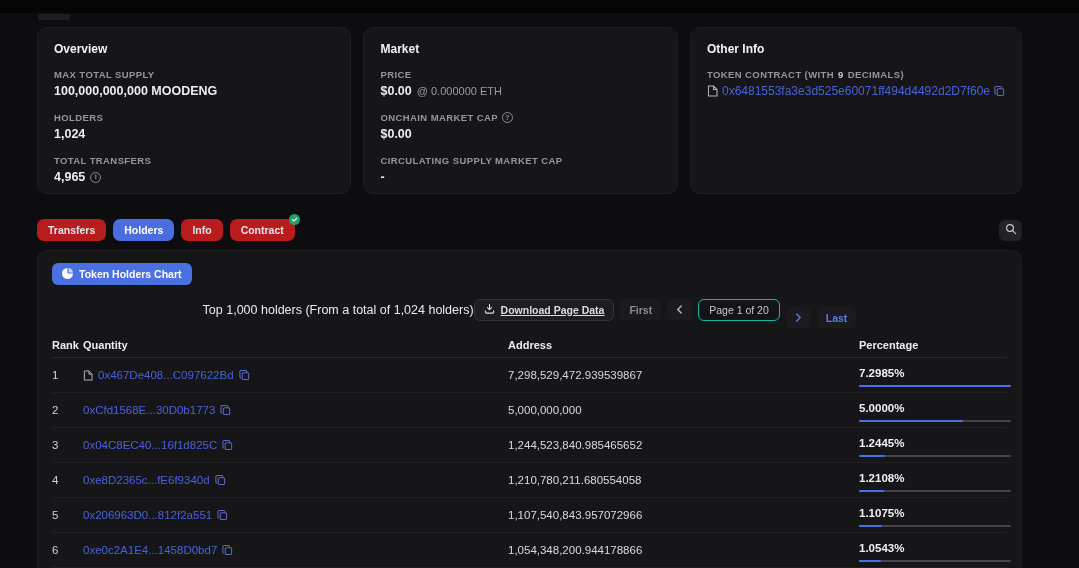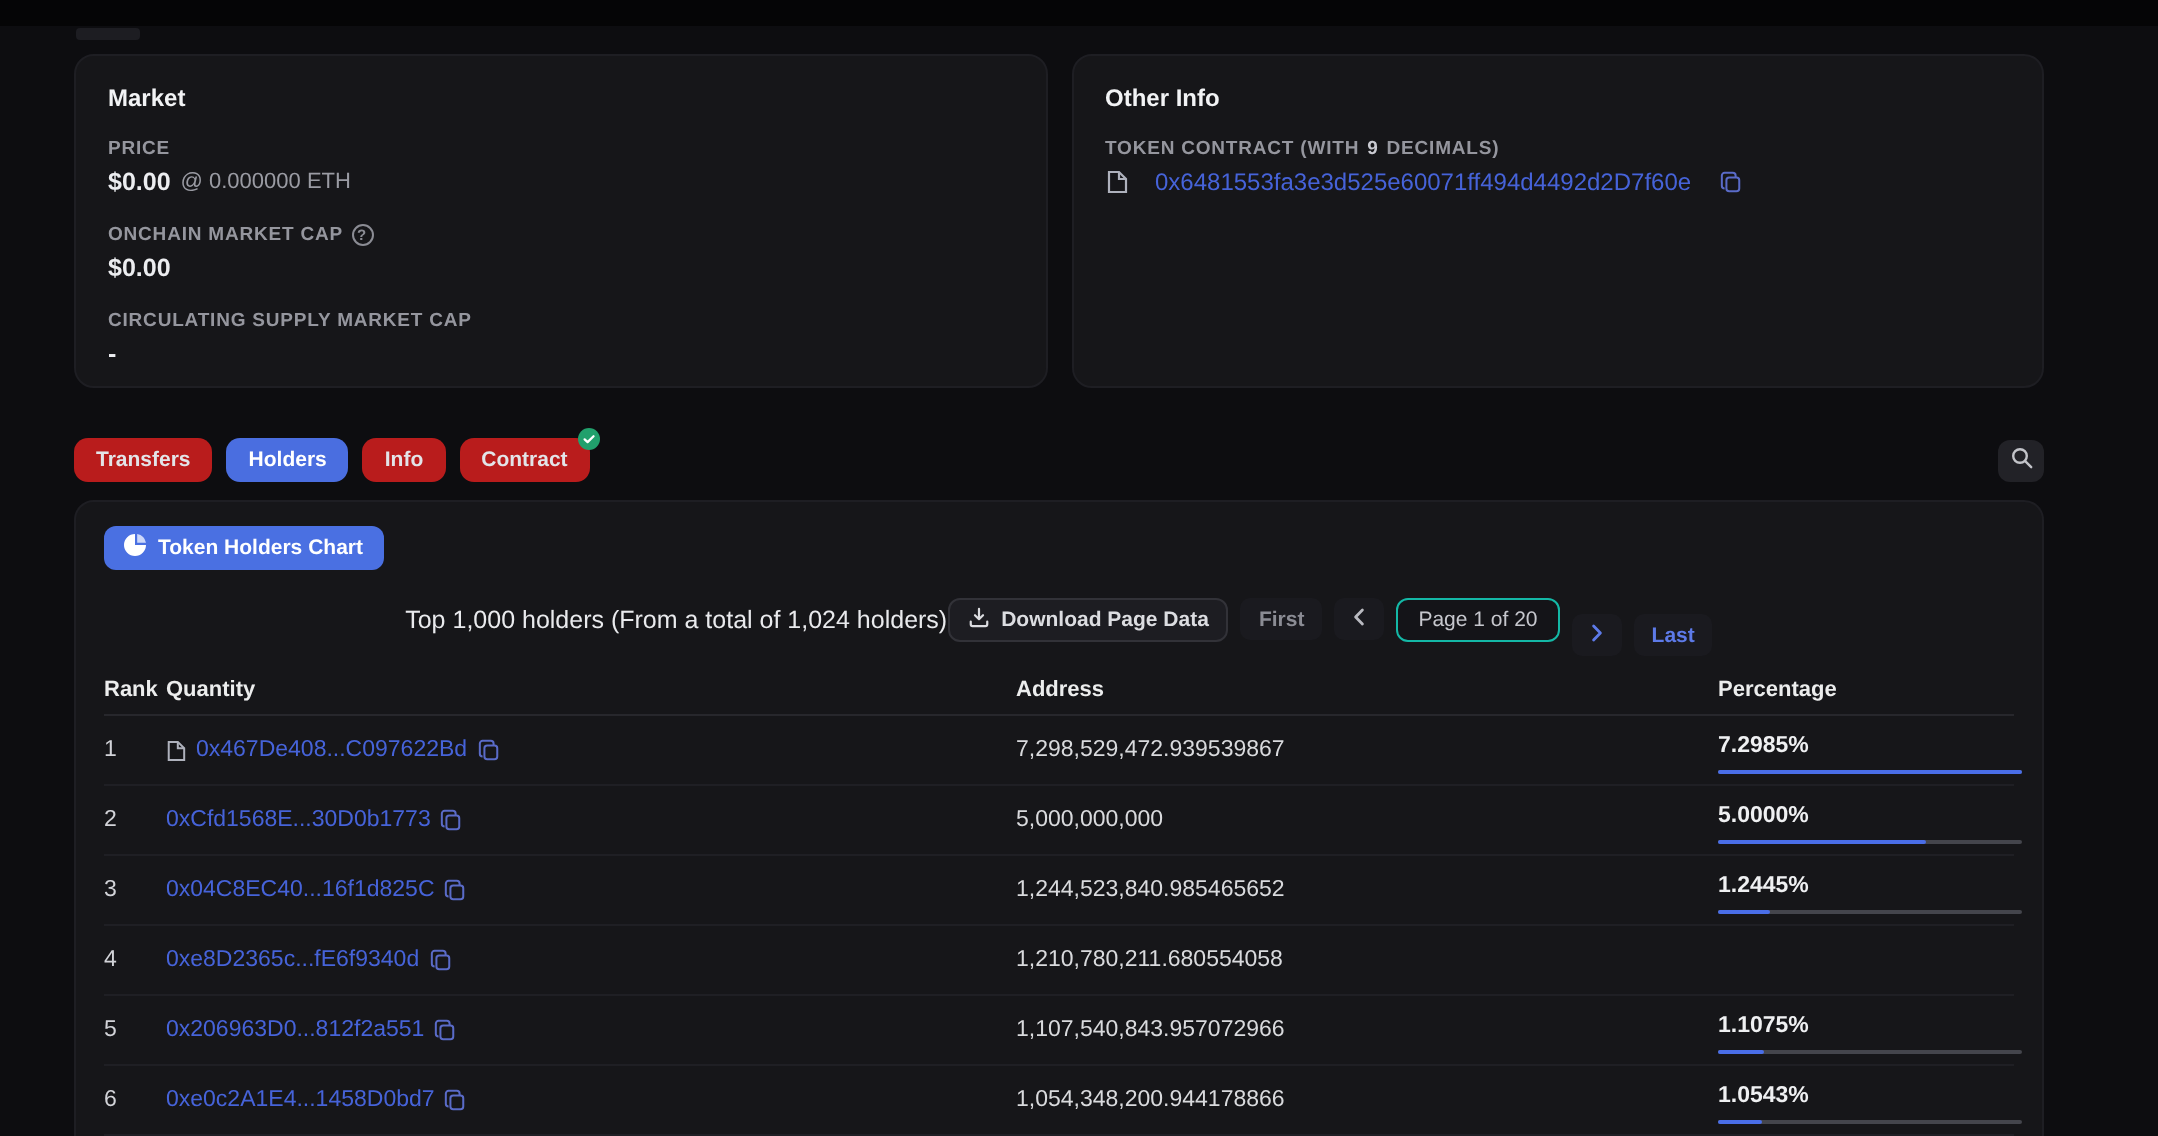--- a/index.html
+++ b/index.html
@@ -23,21 +23,21 @@
   .card-title { font-size:12px; font-weight:bold; color:#f2f3f5; margin-bottom:13px; }
   .field { margin-bottom:14px; }
   .field-label { font-size:9.5px; letter-spacing:.4px; color:#95969e; font-weight:bold; margin-bottom:4px; display:flex; align-items:center; gap:4px;}
   .field-value { font-size:12.5px; font-weight:600; color:#ecedf0; display:flex; align-items:center; gap:5px; }
   .value-sub { font-size:11px; font-weight:400; color:#9a9ba3; }
   .circle-icon {
     width:11px; height:11px; border-radius:50%; border:1px solid #8b8c94;
     color:#8b8c94; font-size:7.5px; display:inline-flex; align-items:center; justify-content:center;
     font-weight:bold; line-height:1;
   }
-  .addr-row { display:flex; align-items:center; gap:14px; font-size:12px; }
+  .addr-row { display:flex; align-items:center; gap:4px; font-size:12px; }
   a.link { color:#4663d9; text-decoration:none; cursor:pointer; }
   .icon-svg { display:inline-block; vertical-align:middle; }
 
   
   .tabs-row { position:absolute; top:219px; left:37px; width:985px; display:flex; align-items:center; gap:7px; }
   .tab {
     background:#b91c1c; color:#e3e4e8; font-size:10.5px; font-weight:bold;
     padding:5px 11px; border-radius:7px; cursor:pointer; position:relative; border:none;
     font-family:inherit;
   }
@@ -61,21 +61,21 @@
     display:inline-flex; align-items:center; gap:6px; background:#4a70e2; color:#fff;
     border:none; border-radius:6px; height:22px; padding:0 10px; font-size:10.5px; font-weight:600;
     cursor:pointer; margin-bottom:13px; font-family:inherit;
   }
   .list-header { display:flex; align-items:center; justify-content:center; height:23px; margin-bottom:11px; }
   .summary-text { font-size:12.5px; color:#e9eaed; }
   .pager { display:flex; align-items:center; gap:6px; }
   .dl-btn {
     display:inline-flex; align-items:center; gap:6px; background:#1d1d22; border:1px solid #323238;
     color:#dcdde1; border-radius:6px; height:22px; padding:0 9px; font-size:10.5px; font-weight:600;
-    cursor:pointer; font-family:inherit;
+    cursor:pointer; font-family:inherit;text-decoration:underline;
   }
   .pg-btn {
     display:inline-flex; align-items:center; justify-content:center; background:#1a1a1f; border:none;
     border-radius:5px; height:21px; padding:0 9px; font-size:10.5px; font-weight:600; cursor:pointer;
     color:#8b8c94; font-family:inherit;
   }
   .pg-btn.blue { color:#5d7ae8;margin-top:16px; }
   .pg-indicator {
     display:inline-flex; align-items:center; background:#141418; border:1px solid #14b8a6;
     border-radius:6px; height:22px; padding:0 10px; font-size:10.5px; color:#c6c7cd;
@@ -96,20 +96,38 @@
   .doc-ic { color:#aeb1bc; display:inline-flex; }
 </style>
 </head>
 <body>
 
 <div class="top-strip"></div>
 <div class="top-partial"></div>
 
 <div class="cards">
 
+  <div class="card">
+    <div class="card-title">Overview</div>
+    <div class="field">
+      <div class="field-label">MAX TOTAL SUPPLY</div>
+      <div class="field-value">100,000,000,000 MOODENG</div>
+    </div>
+    <div class="field">
+      <div class="field-label">HOLDERS</div>
+      <div class="field-value">1,024</div>
+    </div>
+    <div class="field">
+      <div class="field-label">TOTAL TRANSFERS</div>
+      <div class="field-value">
+        <span>4,965</span>
+        <span class="circle-icon">i</span>
+      </div>
+    </div>
+  </div>
 
   <div class="card">
     <div class="card-title">Market</div>
     <div class="field">
       <div class="field-label">PRICE</div>
       <div class="field-value">
         <span>$0.00</span>
         <span class="value-sub">@ 0.000000 ETH</span>
       </div>
     </div>
@@ -302,20 +320,26 @@
     <div class="cell-addr">
       <a class="link">0xe8D2365c...fE6f9340d</a>
       <button class="copy-btn">
           <svg class="icon-svg" width="11" height="12" viewBox="0 0 12 12" fill="none">
             <rect x="3.5" y="3.5" width="7" height="7.5" rx="1.5" stroke="currentColor" stroke-width="1.1"></rect>
             <path d="M8.5 3.5v-1A1.5 1.5 0 0 0 7 1H2.5A1.5 1.5 0 0 0 1 2.5V8a1.5 1.5 0 0 0 1.5 1.5" stroke="currentColor" stroke-width="1.1"></path>
           </svg>
         </button>
     </div>
     <div class="cell-qty">1,210,780,211.680554058</div>
+    <div class="cell-pct">
+      <div class="pct-text">1.2108%</div>
+      <div class="pct-track">
+          <div class="pct-fill" style="width: 16.6%;"></div>
+        </div>
+    </div>
   </div>
 
   
   <div class="tbl-row">
     <div class="cell-rank">5</div>
     <div class="cell-addr">
       <a class="link">0x206963D0...812f2a551</a>
       <button class="copy-btn">
           <svg class="icon-svg" width="11" height="12" viewBox="0 0 12 12" fill="none">
             <rect x="3.5" y="3.5" width="7" height="7.5" rx="1.5" stroke="currentColor" stroke-width="1.1"></rect>

